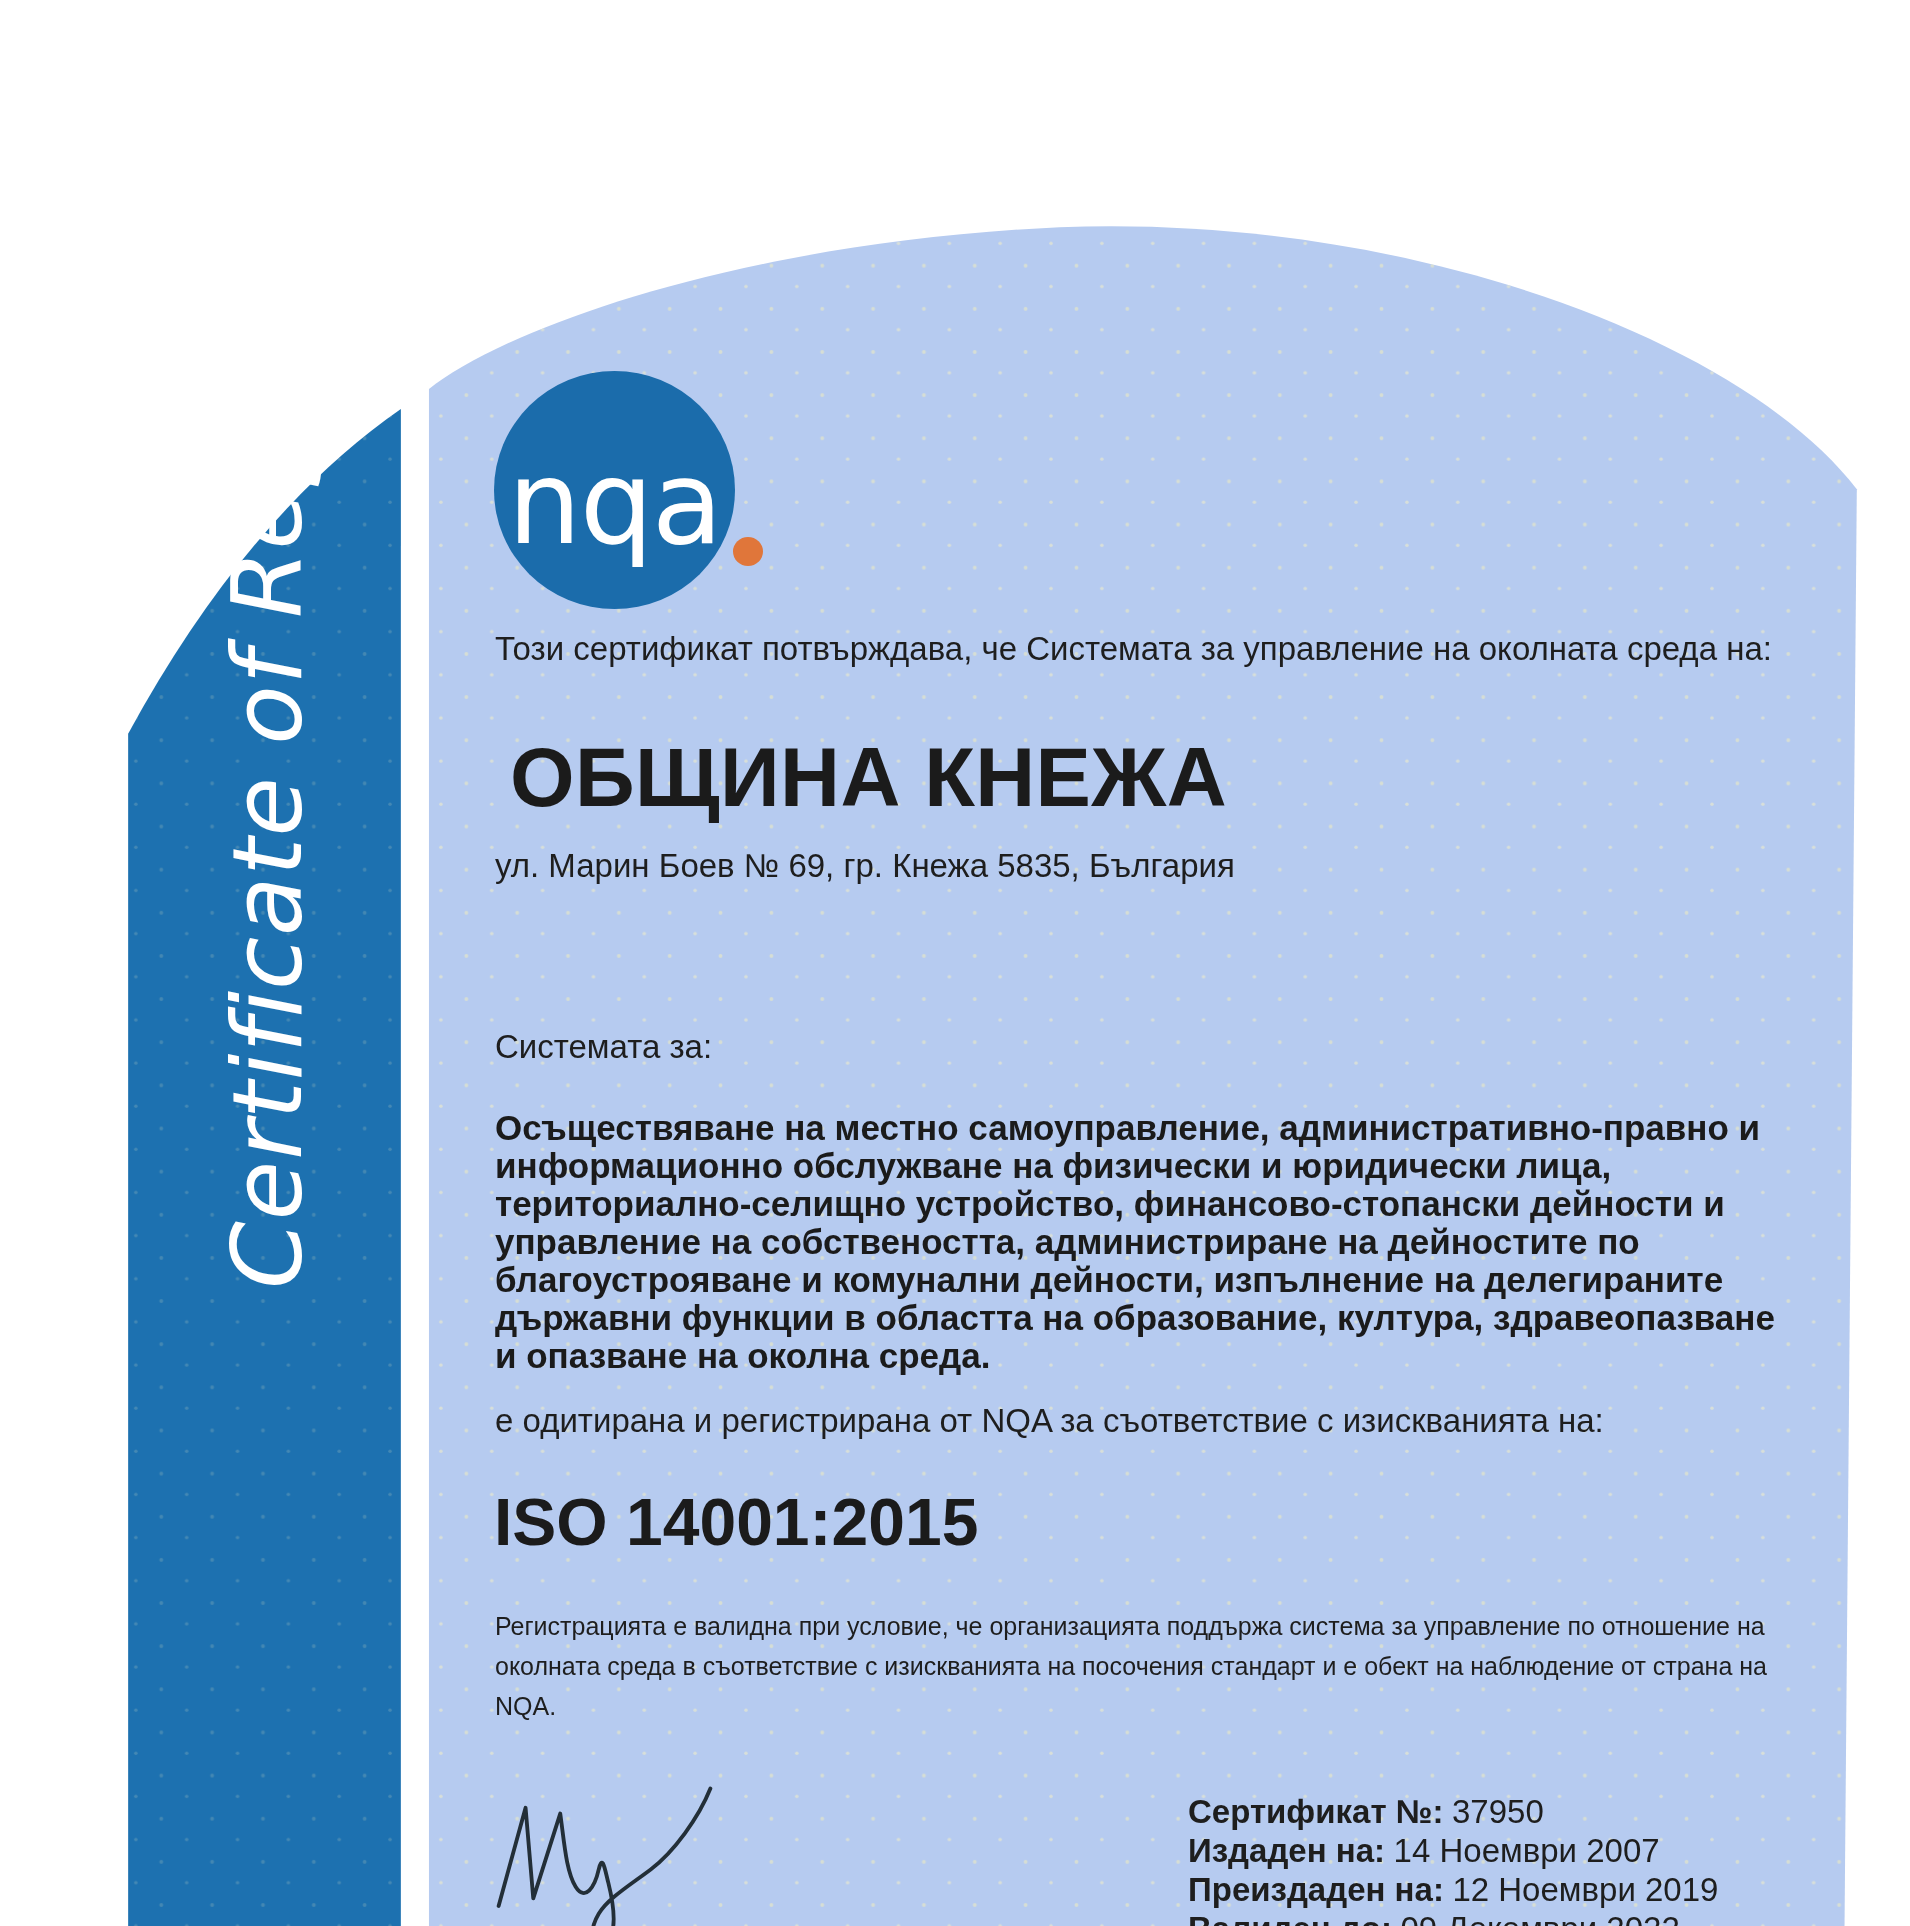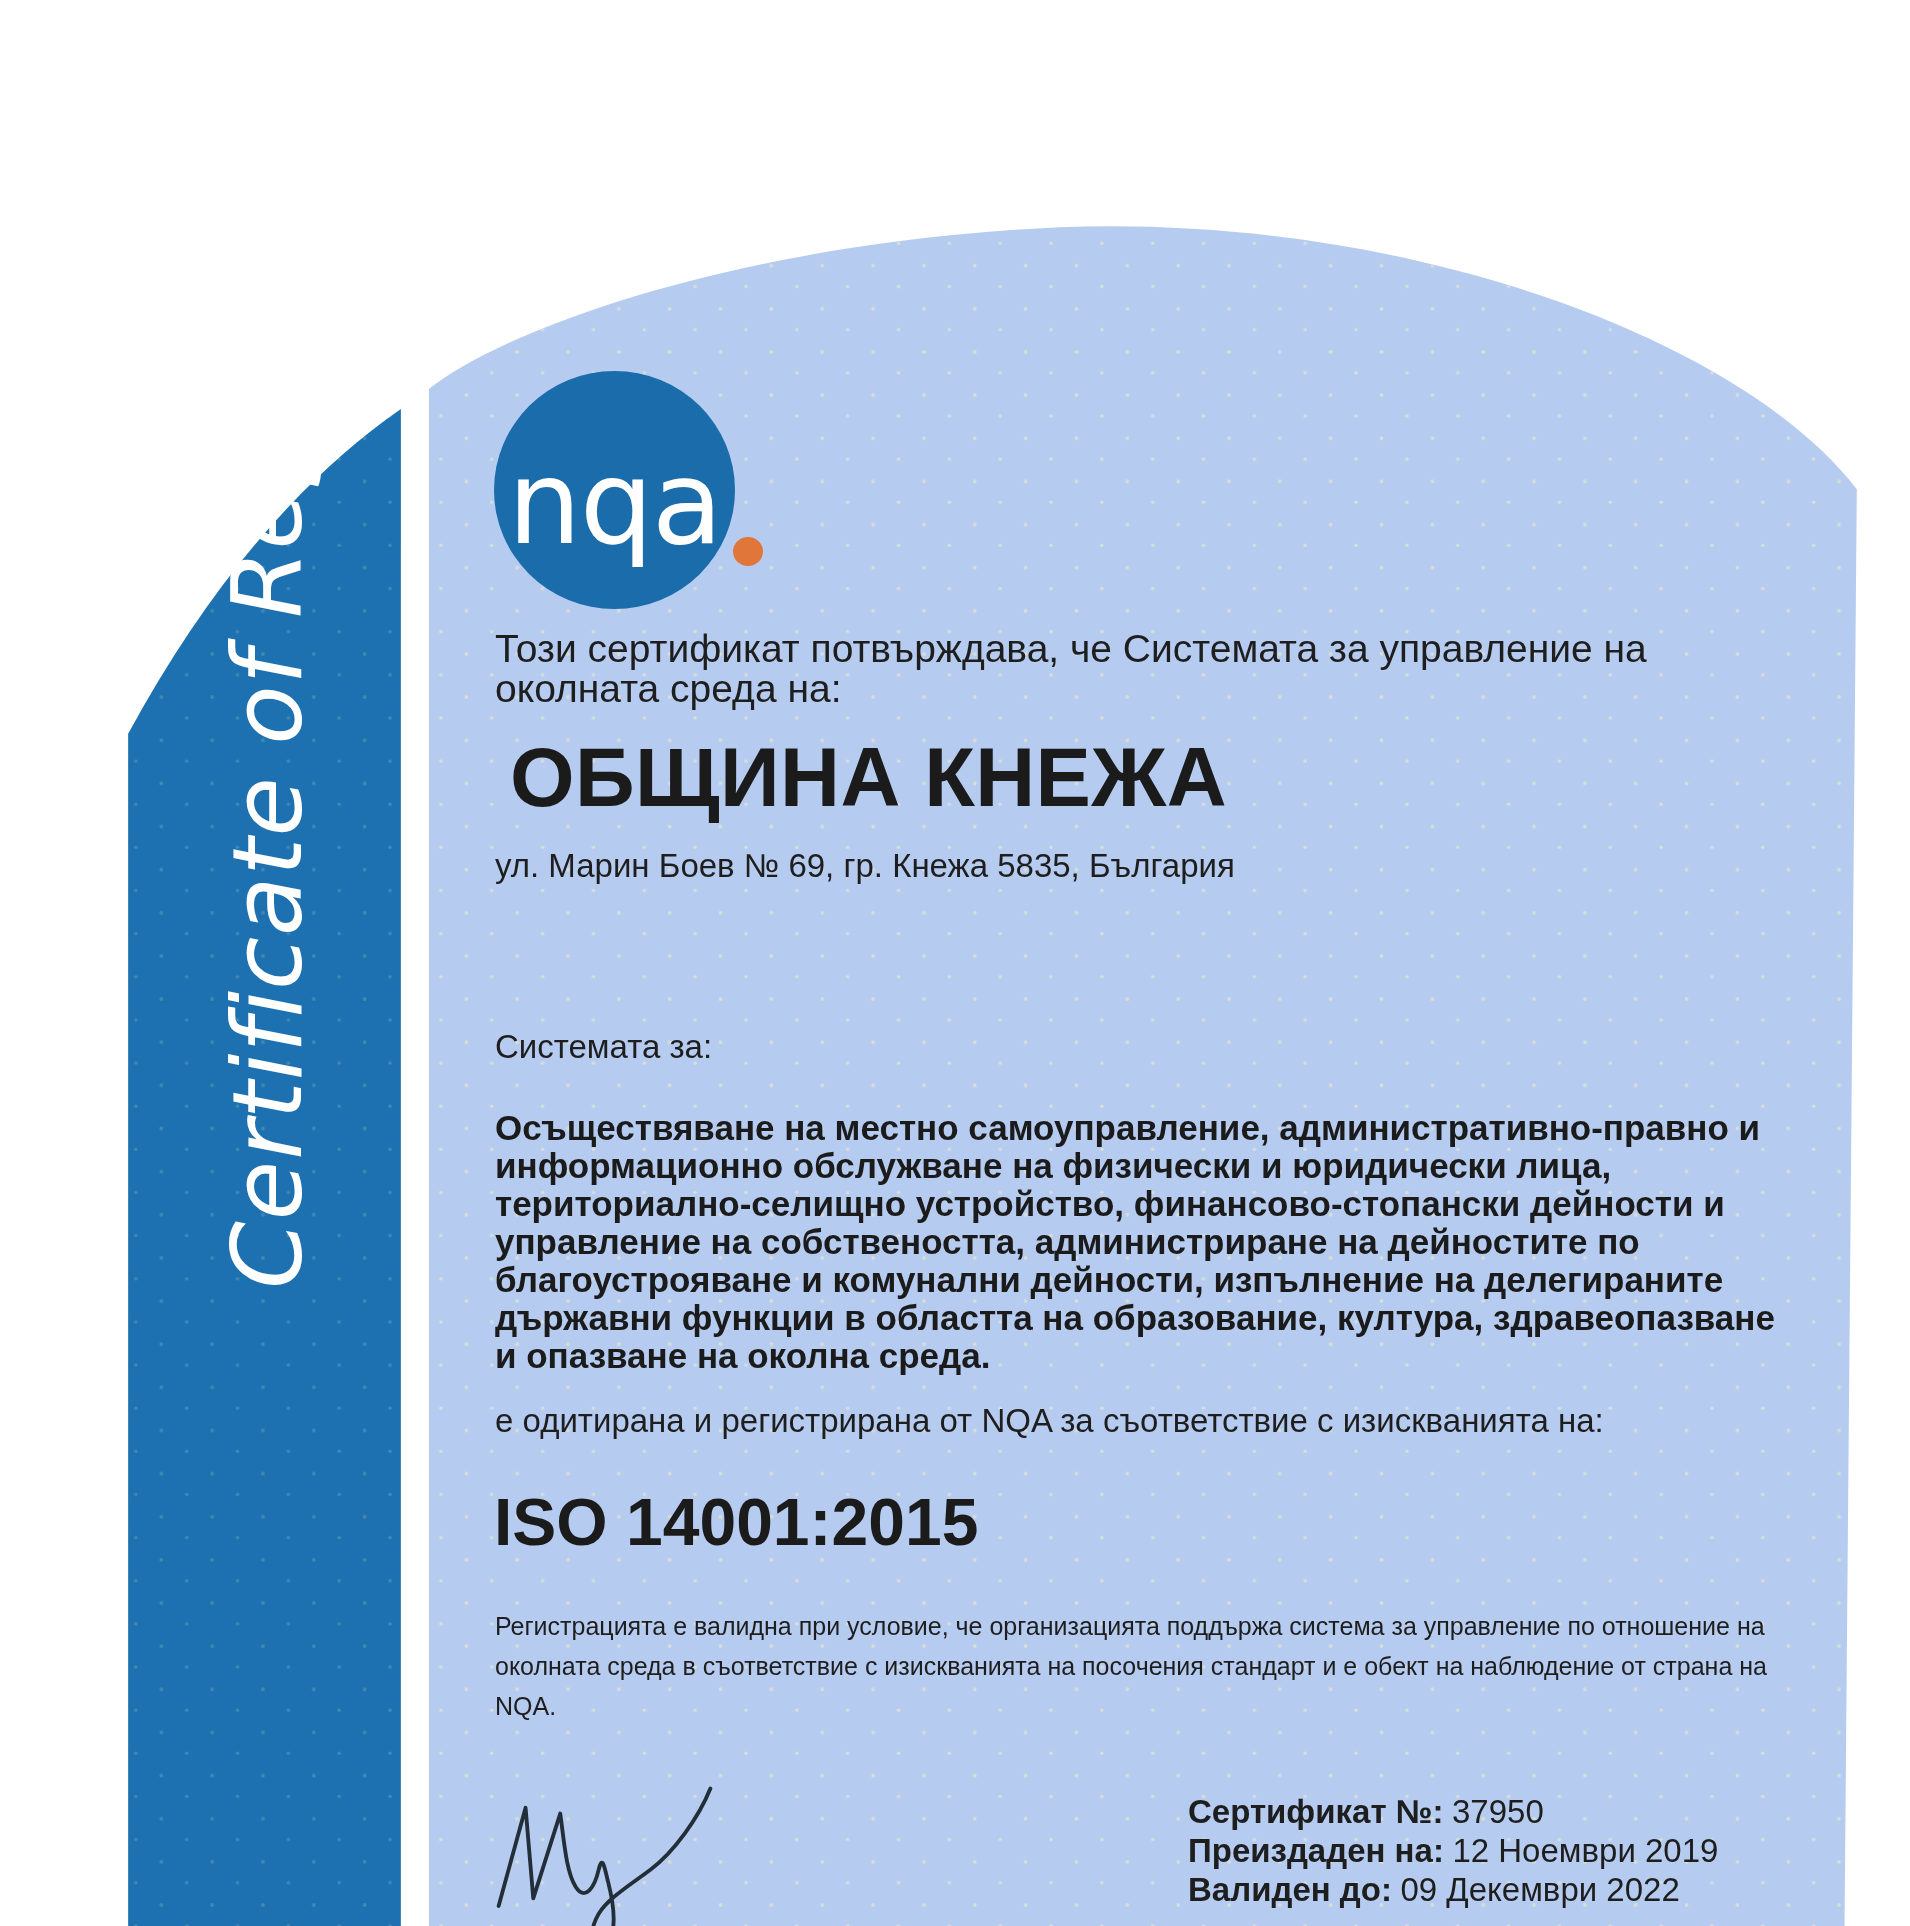--- a/index.html
+++ b/index.html
@@ -30,21 +30,21 @@
   .logo-word{
     position:absolute;left:50%;top:55%;transform:translate(-50%,-50%);
     font-family:"DejaVu Sans", sans-serif;font-size:116px;font-weight:400;
     color:#ffffff;letter-spacing:-1.5px;
   }
   .logo-dot{
     position:absolute;left:733px;top:537px;width:30px;height:29px;
     background:#e0763a;border-radius:50%;z-index:2;
   }
 
-  .intro{left:495px;top:629px;width:1310px;font-size:39px;line-height:40px;}
+  .intro{left:495px;top:629px;width:1310px;font-size:33px;line-height:40px;}
   .org-name{left:494px;top:730px;font-size:83px;font-weight:bold;letter-spacing:0.4px;color:#1b1b1b;margin-left:16px;}
   .org-address{left:495px;top:847px;font-size:33px;}
   .applicable{left:495px;top:1028px;font-size:33px;}
   .scope{left:495px;top:1109px;width:1294px;font-size:35px;font-weight:bold;line-height:38px;color:#1b1b1b;}
   .audit{left:495px;top:1402px;width:1310px;font-size:33px;}
   .standard{left:494px;top:1484px;font-size:66px;font-weight:bold;color:#1b1b1b;}
   .validity{left:495px;top:1606px;width:1321px;font-size:25px;line-height:40px;}
   .sig-svg{position:absolute;left:489px;top:1771px;z-index:2;}
 
   .details{left:1188px;top:1792px;font-size:33px;line-height:39px;z-index:2;}
@@ -138,20 +138,23 @@
            C 270 480, 255 420, 285 370
            C 310 330, 360 300, 420 255
            C 480 210, 545 120, 575 45" fill="none" stroke="#232f38" stroke-width="10" stroke-linecap="round" stroke-linejoin="round"></path>
 </svg>
 
 <div class="layer details">
   <div class="row">
     <span class="lbl">Сертификат №:</span><span>37950</span>
   </div>
   <div class="row">
+    <span class="lbl">Издаден на:</span><span>14 Ноември 2007</span>
+  </div>
+  <div class="row">
     <span class="lbl">Преиздаден на:</span><span>12 Ноември 2019</span>
   </div>
   <div class="row">
     <span class="lbl">Валиден до:</span><span>09 Декември 2022</span>
   </div>
 
 </div>
 
 
 </body></html>

